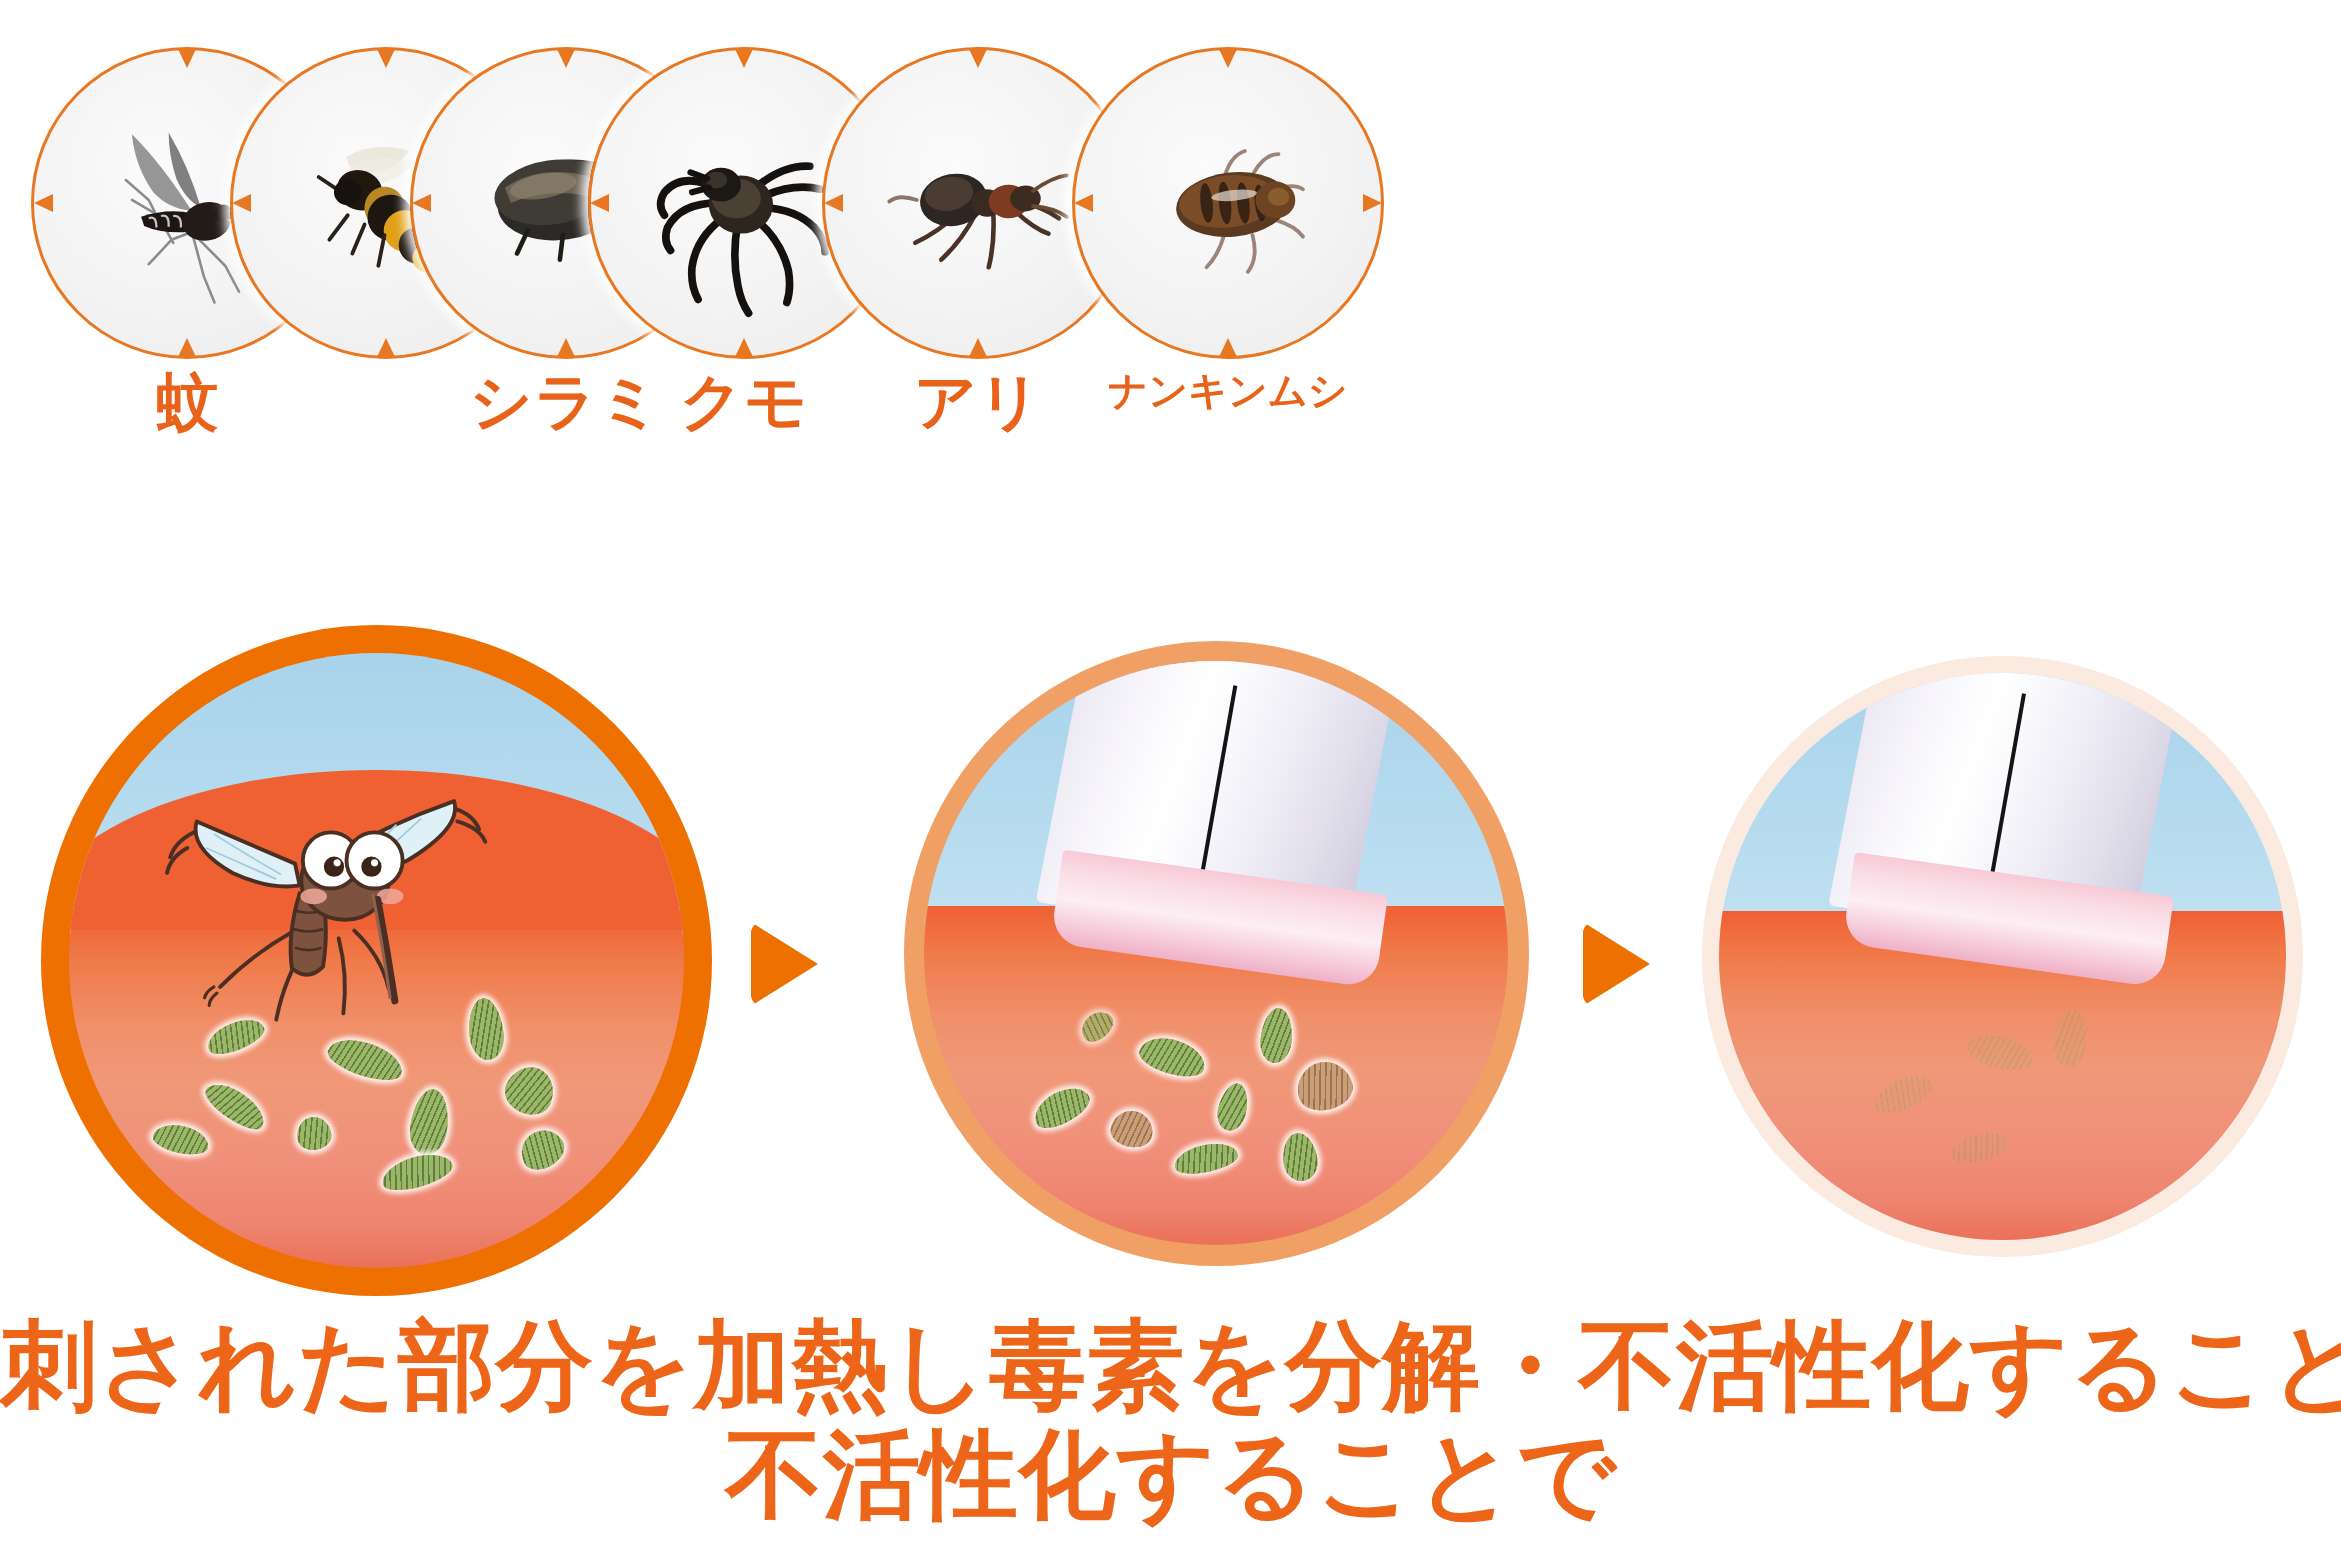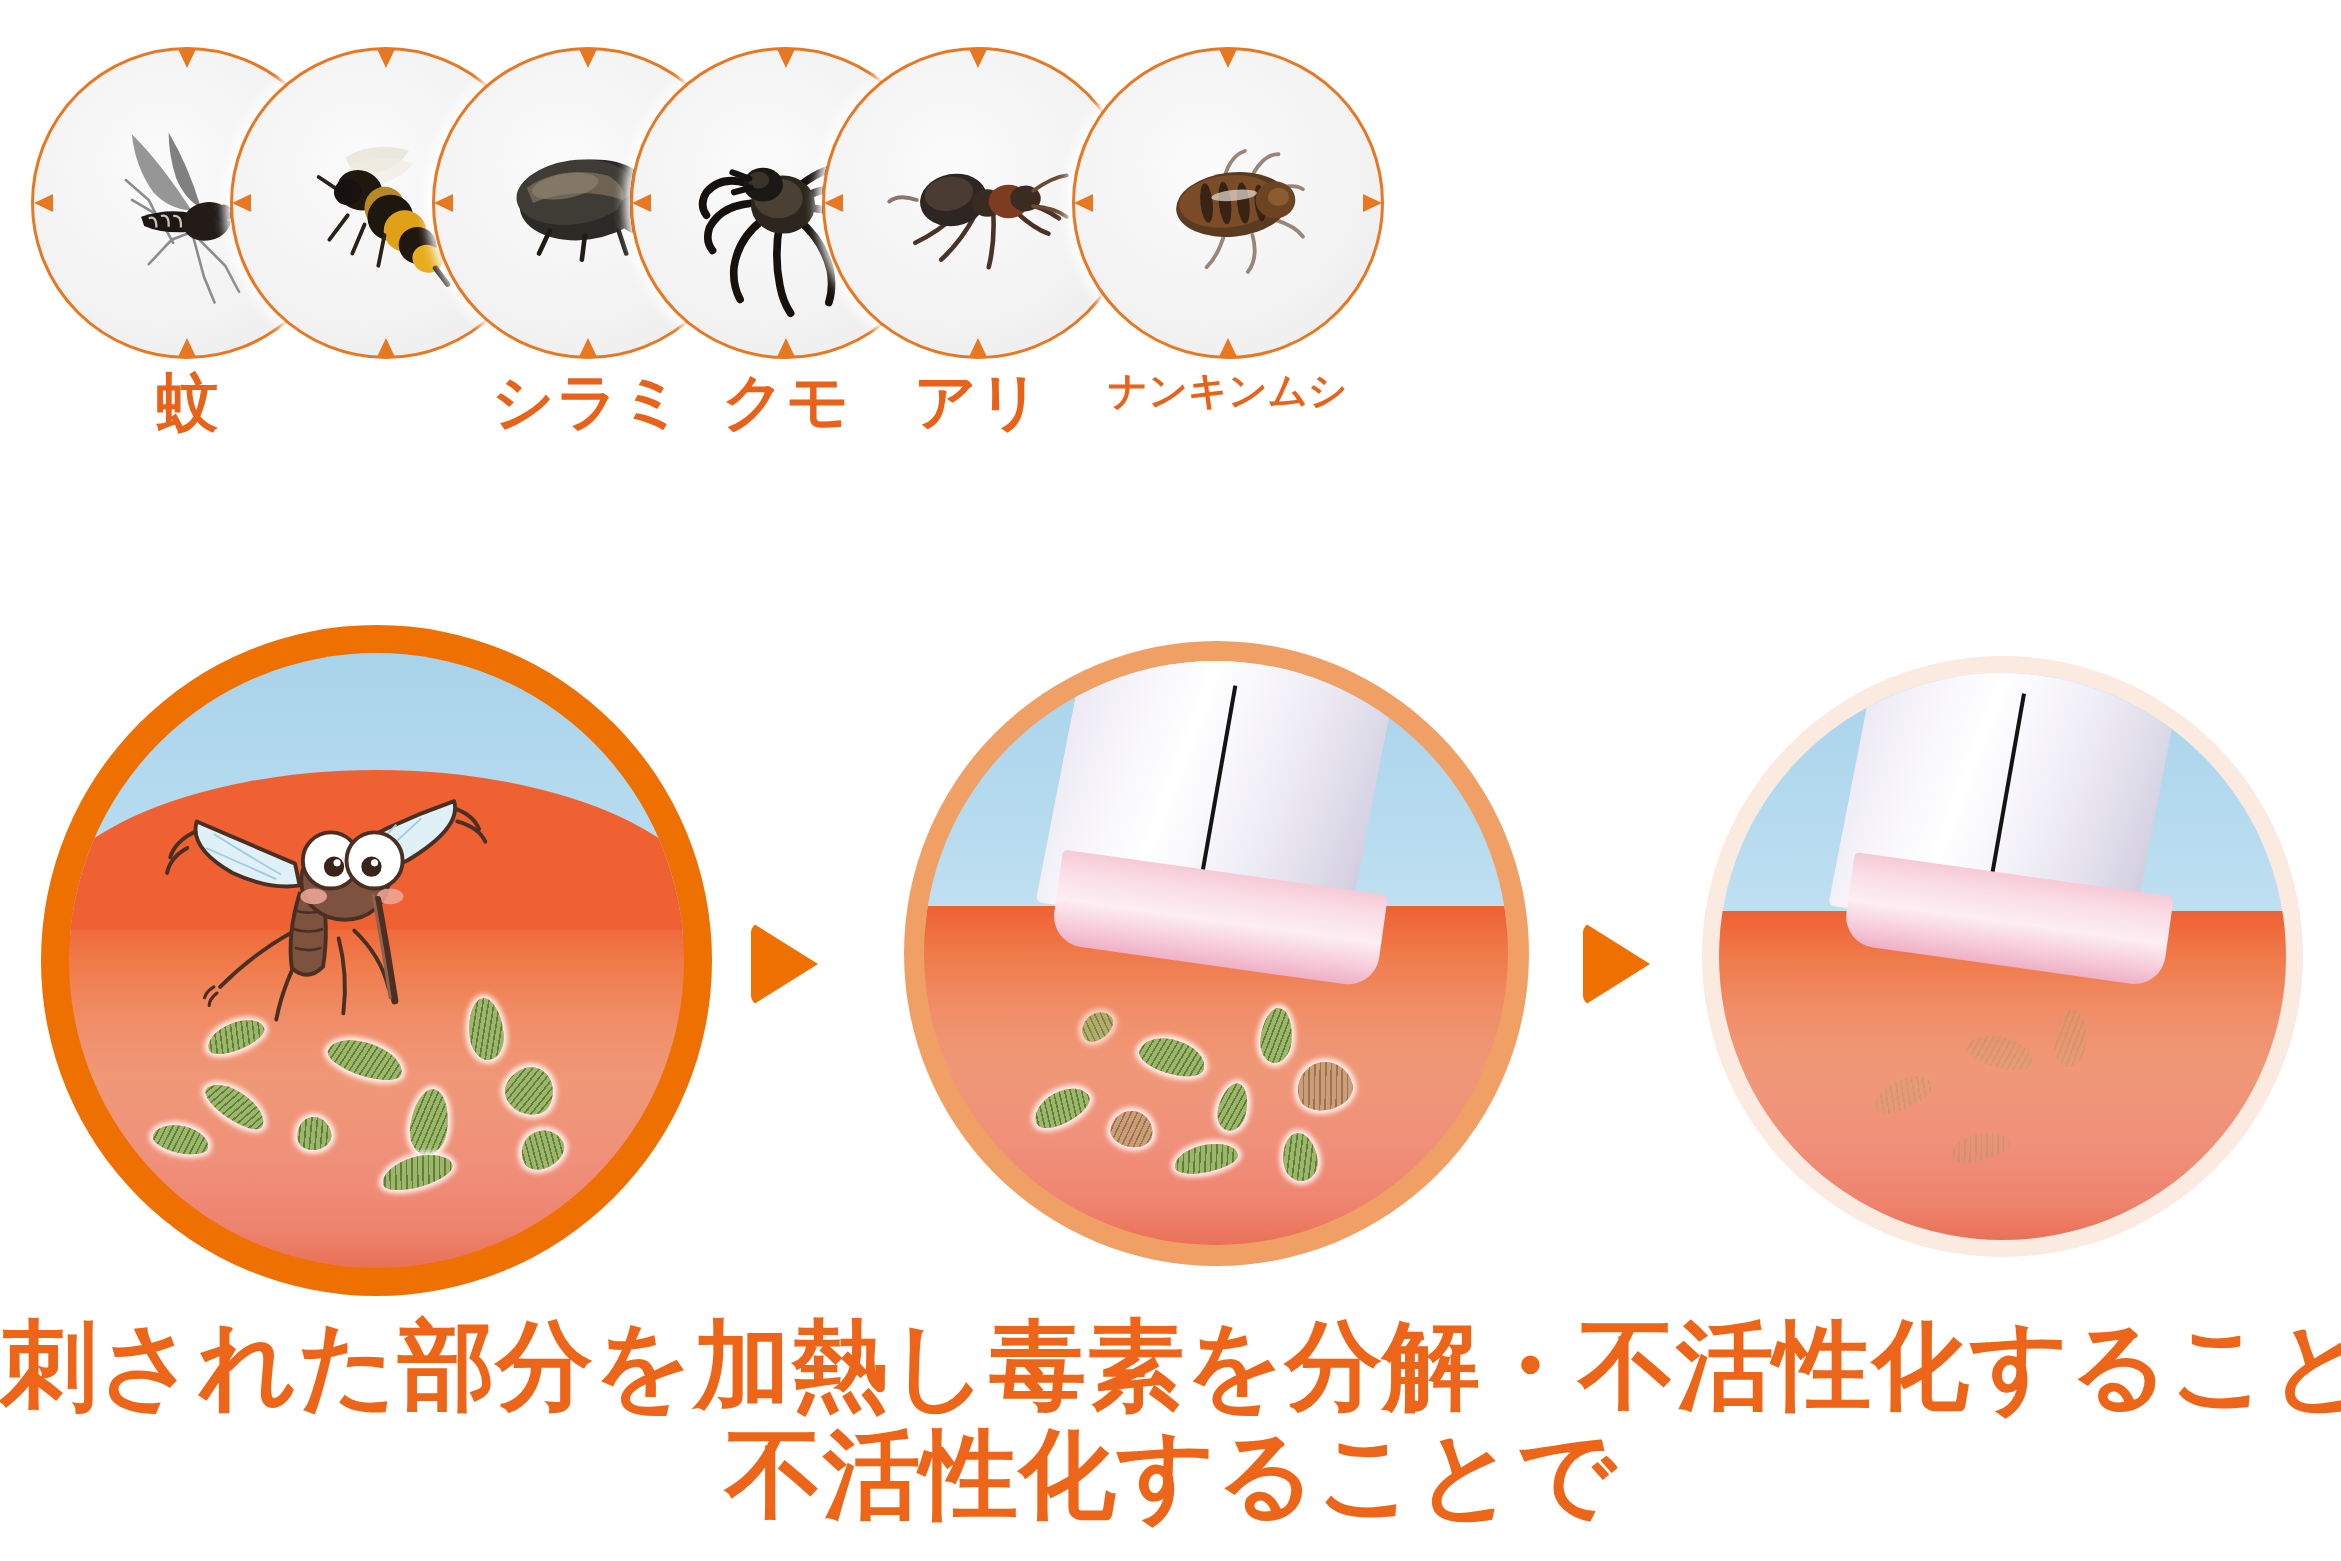--- a/index.html
+++ b/index.html
@@ -236,21 +236,21 @@
             <path d="M150 216 L126 248"></path>
             <path d="M172 228 L156 266"></path>
             <path d="M198 242 L190 282"></path>
             <path d="M142 186 L112 166"></path>
           </g>
           <ellipse cx="150" cy="186" rx="18" ry="17" fill="#171210"></ellipse>
         </svg>
       </div>
     </div>
 
-    <div class="insect-cell" style="left:424px;">
+    <div class="insect-cell" style="left:402px;">
       <div class="target-circle">
         <span class="tick n"></span>
         <span class="tick s"></span>
         <span class="tick w"></span>
         <span class="tick e"></span>
         <svg class="bug-art" viewBox="0 0 400 400">
           <ellipse cx="196" cy="196" rx="86" ry="52" fill="#2b2a26" transform="rotate(-8 196 196)"></ellipse>
           <ellipse cx="182" cy="186" rx="76" ry="42" fill="#3e3c34" transform="rotate(-8 182 186)"></ellipse>
           <path d="M120 180 Q164 150 226 164 Q250 178 246 196 Q186 176 128 200Z" fill="#6d6253"></path>
           <ellipse cx="272" cy="214" rx="34" ry="28" fill="#241f18"></ellipse>
@@ -260,21 +260,21 @@
             <path d="M150 236 L136 266"></path>
             <path d="M196 242 L192 274"></path>
             <path d="M240 236 L250 266"></path>
           </g>
           <ellipse cx="170" cy="178" rx="44" ry="16" fill="#958a74" opacity="0.55" transform="rotate(-10 170 178)"></ellipse>
         </svg>
       </div>
       <div class="insect-label">シラミ</div>
     </div>
 
-    <div class="insect-cell" style="left:622px;text-decoration:underline;">
+    <div class="insect-cell" style="left:580px;text-decoration:underline;">
       <div class="target-circle">
         <span class="tick n"></span>
         <span class="tick s"></span>
         <span class="tick w"></span>
         <span class="tick e"></span>
         <svg class="bug-art" viewBox="0 0 400 400">
           <g stroke="#15110e" stroke-width="10" fill="none" stroke-linecap="round">
             <path d="M168 182 Q120 158 96 186 Q86 202 96 216"></path>
             <path d="M172 200 Q118 198 100 232 Q94 250 104 262"></path>
             <path d="M178 216 Q138 242 132 284 Q130 308 140 326"></path>

